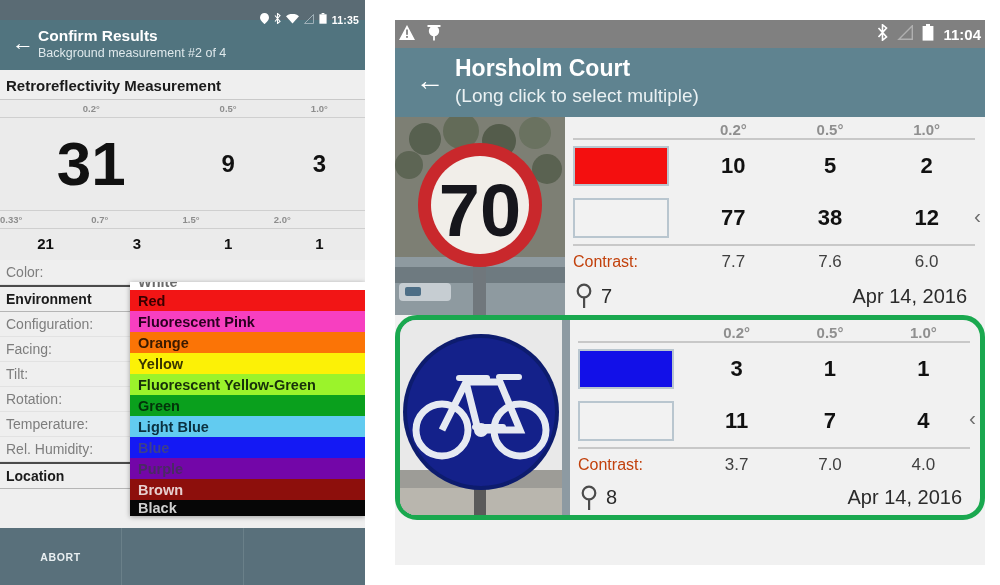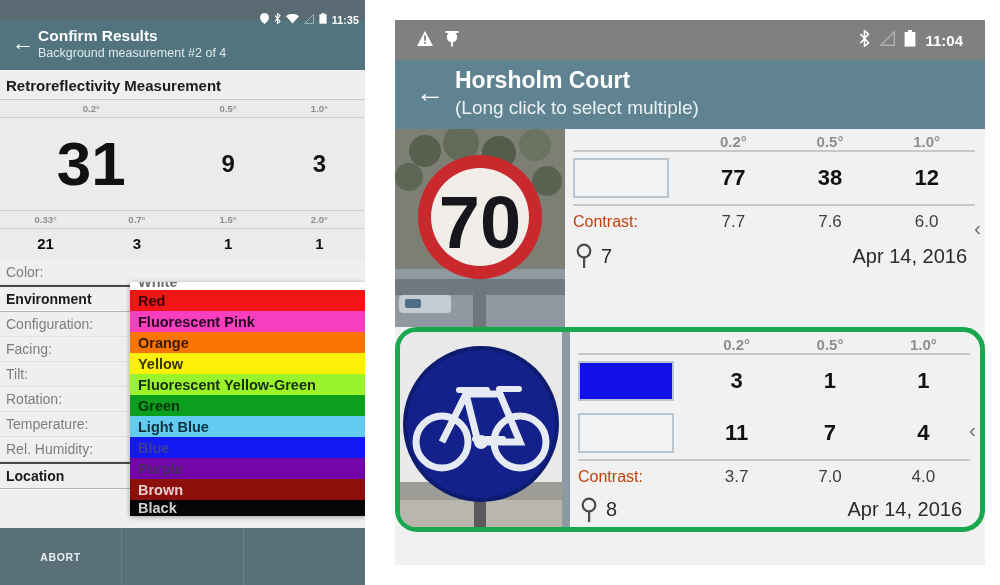--- a/index.html
+++ b/index.html
@@ -45,21 +45,21 @@
   .meas-head .mh-first { flex: 2; }
 
   .meas-big { display:flex; align-items:center; background:#ebebeb; height:92px; }
   .meas-big .big-cell { flex:2; text-align:center; font-size:62px; font-weight:bold; color:#111; line-height:62px; }
   .meas-big .sm-cell { flex:1; text-align:center; font-size:24px; font-weight:bold; color:#111; }
 
   .meas-head2 {
     display:flex; background:#ebebeb; border-top:1px solid #cfcfcf; border-bottom:1px solid #cfcfcf;
     padding:3px 0;
   }
-  .meas-head2 div { flex:1; text-align:center; font-size:9.5px; color:#8d8d8d; font-weight:bold; }
+  .meas-head2 div { flex:1; font-size:9.5px; color:#8d8d8d; font-weight:bold; }
   .meas-row2 { display:flex; background:#ebebeb; padding:6px 0 8px 0; }
   .meas-row2 div { flex:1; text-align:center; font-size:15px; font-weight:bold; color:#111; }
 
   .form-l { background:#efefef; }
   .frow {
     display:flex; align-items:center; height:25px; padding:0 6px;
     font-size:14px; color:#7d7d7d; border-bottom:1px solid #e2e2e2;
   }
   .frow.thick-top { border-top:2px solid #4a4a4a; }
   .frow.hdr { color:#1b1b1b; font-weight:bold; height:27px; border-bottom:1px solid #b5b5b5;}
@@ -87,21 +87,21 @@
   }
   .dd-item.clip-top { height:8px; align-items:flex-end; overflow:hidden; padding-bottom:0px;}
   .dd-item.clip-bot { height:16px; overflow:hidden; }
 
   
   .right-panel {
     position:absolute; left:395px; top:20px; width:590px; height:545px;
     background:#f1f1f1; overflow:hidden;
   }
   .statusbar-r {
-    height:40px; background:#808080; display:flex; align-items:center; padding:0 22px; color:#fff;
+    height:28px; background:#808080; display:flex; align-items:center; padding:0 4px; color:#fff;
   }
   .sbr-left { display:flex; align-items:center; gap:12px; }
   .sbr-right { margin-left:auto; display:flex; align-items:center; gap:9px; }
   .sbr-time { font-size:15px; font-weight:bold; color:#fff; }
 
   .appbar-r { background:#5f8390; padding:5px 10px 8px 10px; display:flex; align-items:flex-start; }
   .back-arrow-r { color:#fff; font-size:29px; line-height:30px; width:50px; text-align:center; padding-top:12px; }
   .appbar-texts-r { display:flex; flex-direction:column; }
   .appbar-title-r { color:#fff; font-size:23px; font-weight:bold; line-height:30px; }
   .appbar-sub-r { color:#eaf1f3; font-size:19px; line-height:26px; }
@@ -366,20 +366,28 @@
         </div>
         <div class="card-body">
           <div class="angle-head">
             <div>0.2°</div>
             <div>0.5°</div>
             <div>1.0°</div>
           </div>
           <div class="val-block">
             <div class="val-row">
               <div class="swatch-wrap">
+                <div class="swatch" style="background:#f40f0f;"></div>
+              </div>
+              <div class="v">10</div>
+              <div class="v">5</div>
+              <div class="v">2</div>
+            </div>
+            <div class="val-row">
+              <div class="swatch-wrap">
                 <div class="swatch" style="background:#f2f2f2;"></div>
               </div>
               <div class="v">77</div>
               <div class="v">38</div>
               <div class="v">12</div>
             </div>
           </div>
           <div class="contrast-row">
             <div class="contrast-label">Contrast:</div>
             <div class="c">7.7</div>

